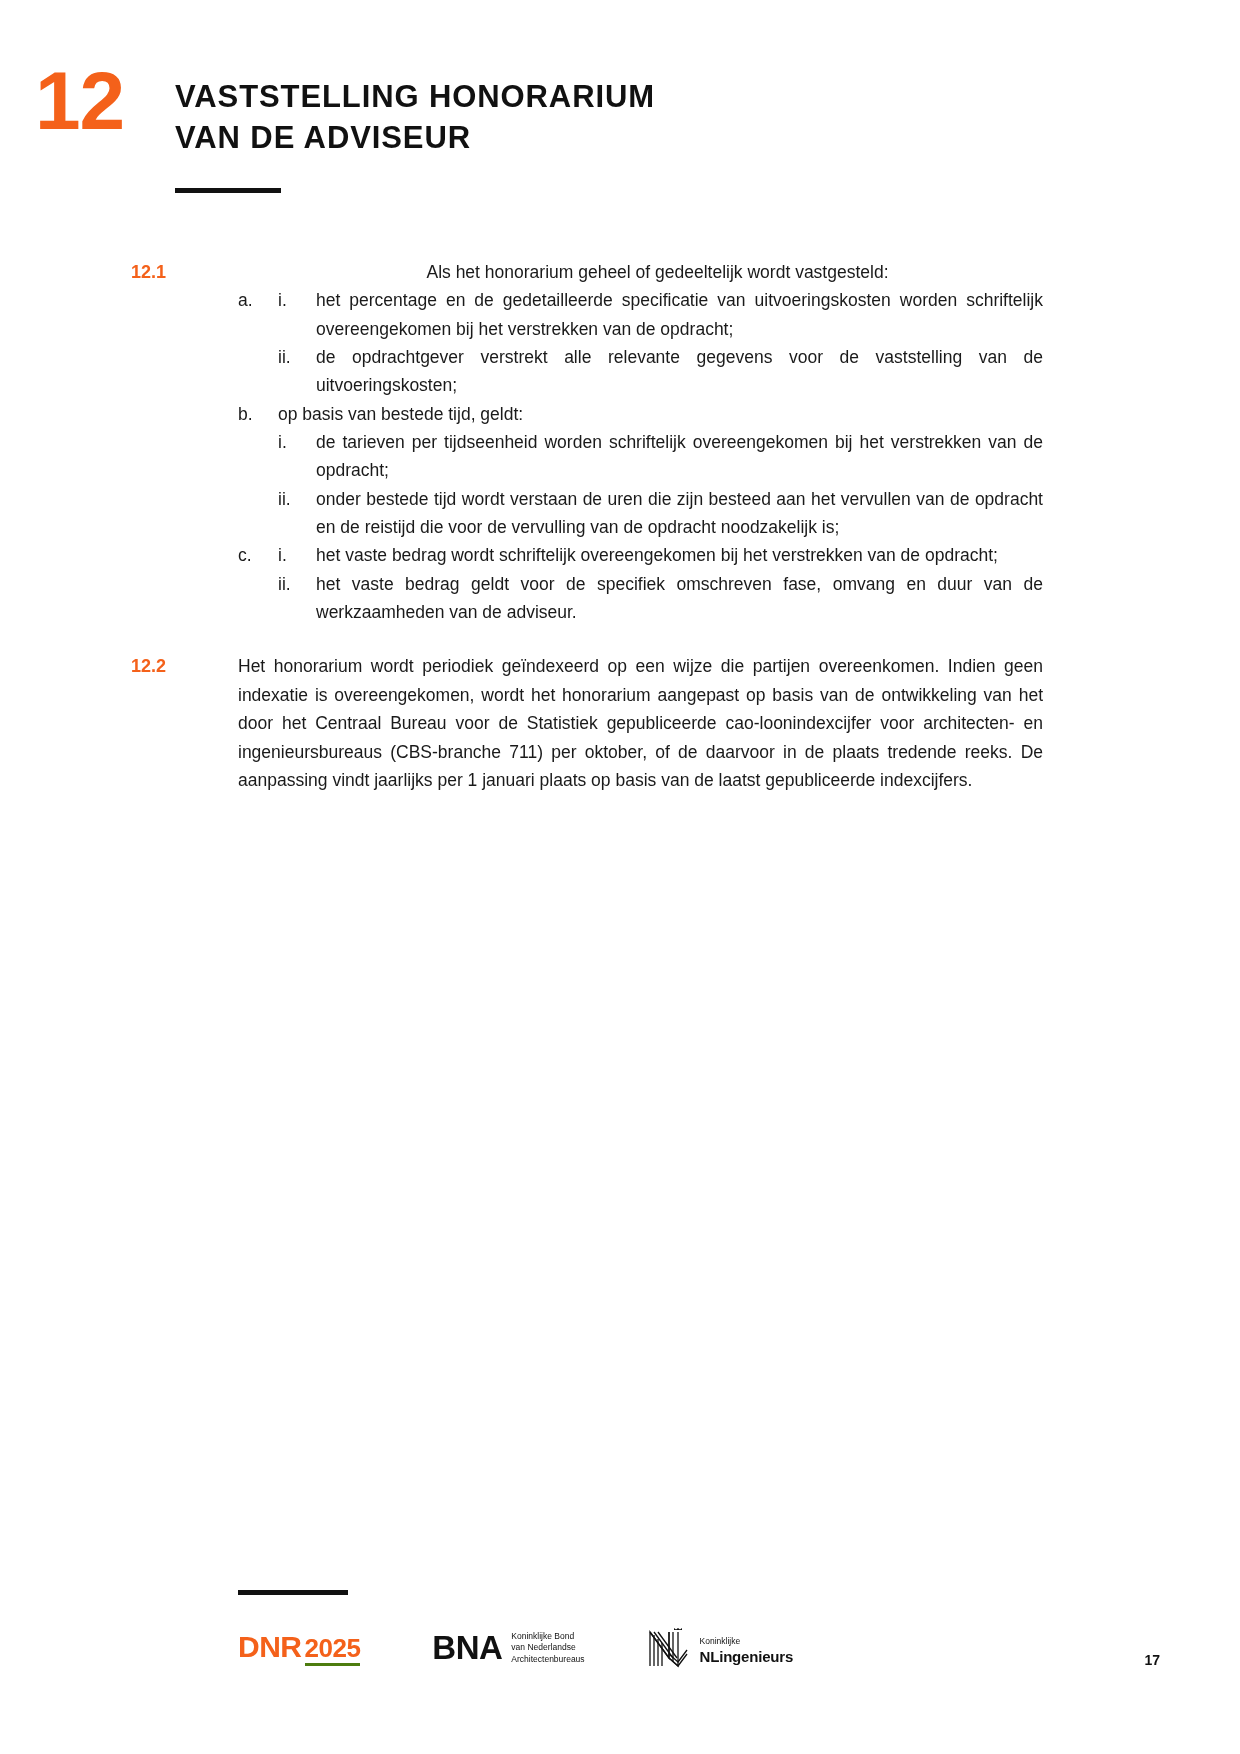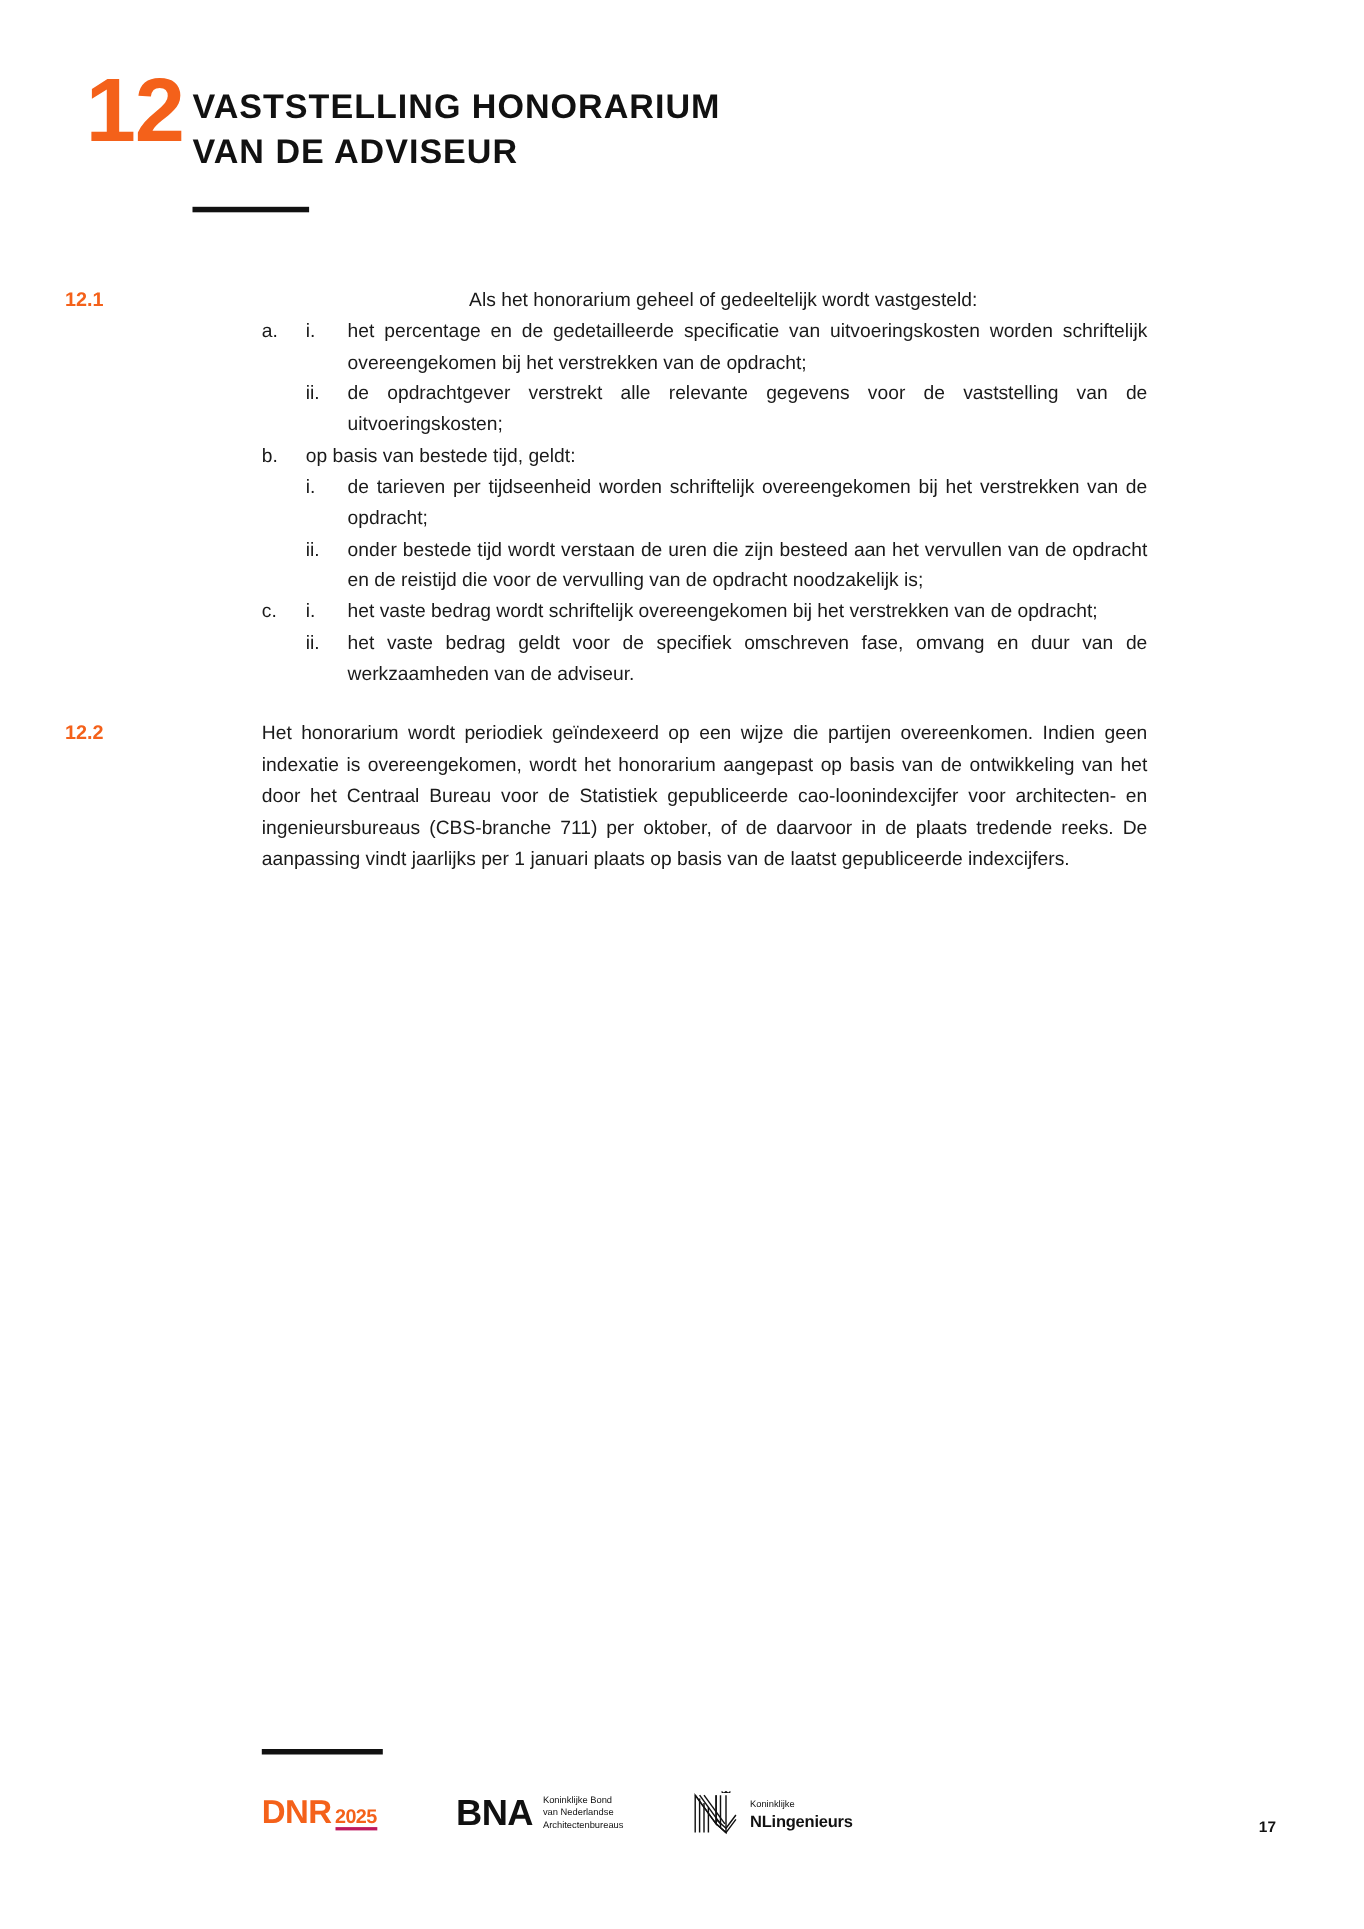--- a/index.html
+++ b/index.html
@@ -29,21 +29,21 @@
     position: absolute;
     left: 0;
     top: 62px;
     width: 1240px;
     display: flex;
     align-items: flex-start;
   }
 
   .chapter-number {
     width: 175px;
-    padding-left: 78px;
+    padding-left: 35px;
     font-size: 82px;
     line-height: 0.95;
     font-weight: 700;
     color: #f4611a;
     letter-spacing: -1px;
   }
 
   .chapter-title-wrap {
     padding-top: 14px;
   }
@@ -80,20 +80,21 @@
   }
 
   .clause-num {
     width: 238px;
     padding-left: 59px;
     font-size: 18px;
     font-weight: 700;
     color: #f4611a;
     line-height: 1.62;
     flex: 0 0 238px;
+    text-align: center;
   }
 
   .clause-body {
     width: 805px;
     font-size: 17.5px;
     line-height: 1.62;
     color: #1a1a1a;
   }
 
   .lead {
@@ -175,23 +176,23 @@
     align-items: baseline;
     font-weight: 700;
     color: #f4611a;
     letter-spacing: -0.5px;
     text-align: right;
   }
   .logo-dnr .dnr-word {
     font-size: 30px;
   }
   .logo-dnr .dnr-year {
-    font-size: 18px;
+    font-size: 26px;
     margin-left: 3px;
-    border-bottom: 3px solid #be185d;
+    border-bottom: 3px solid #4d7c0f;
     line-height: 1.05;
   }
 
   .logo-bna {
     display: flex;
     align-items: center;
     margin-left: 72px;
   }
   .logo-bna .bna-word {
     font-size: 33px;

